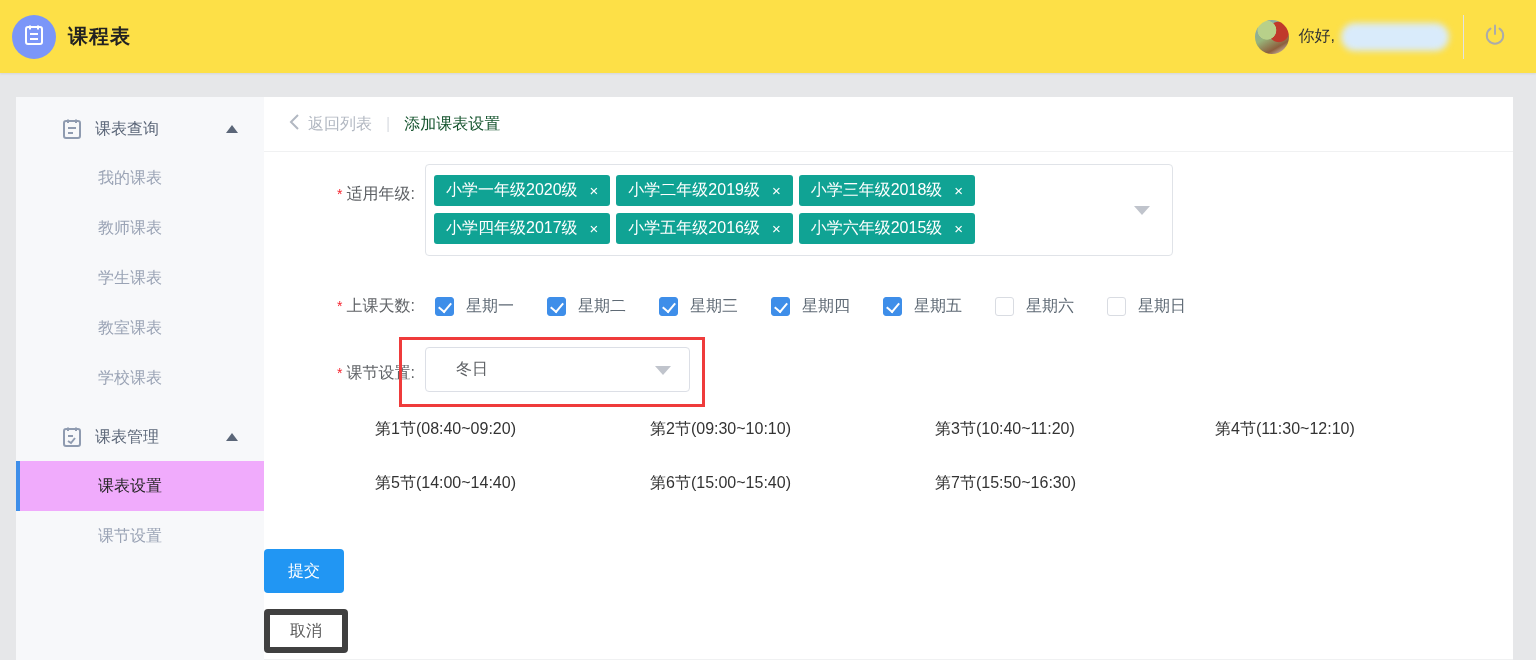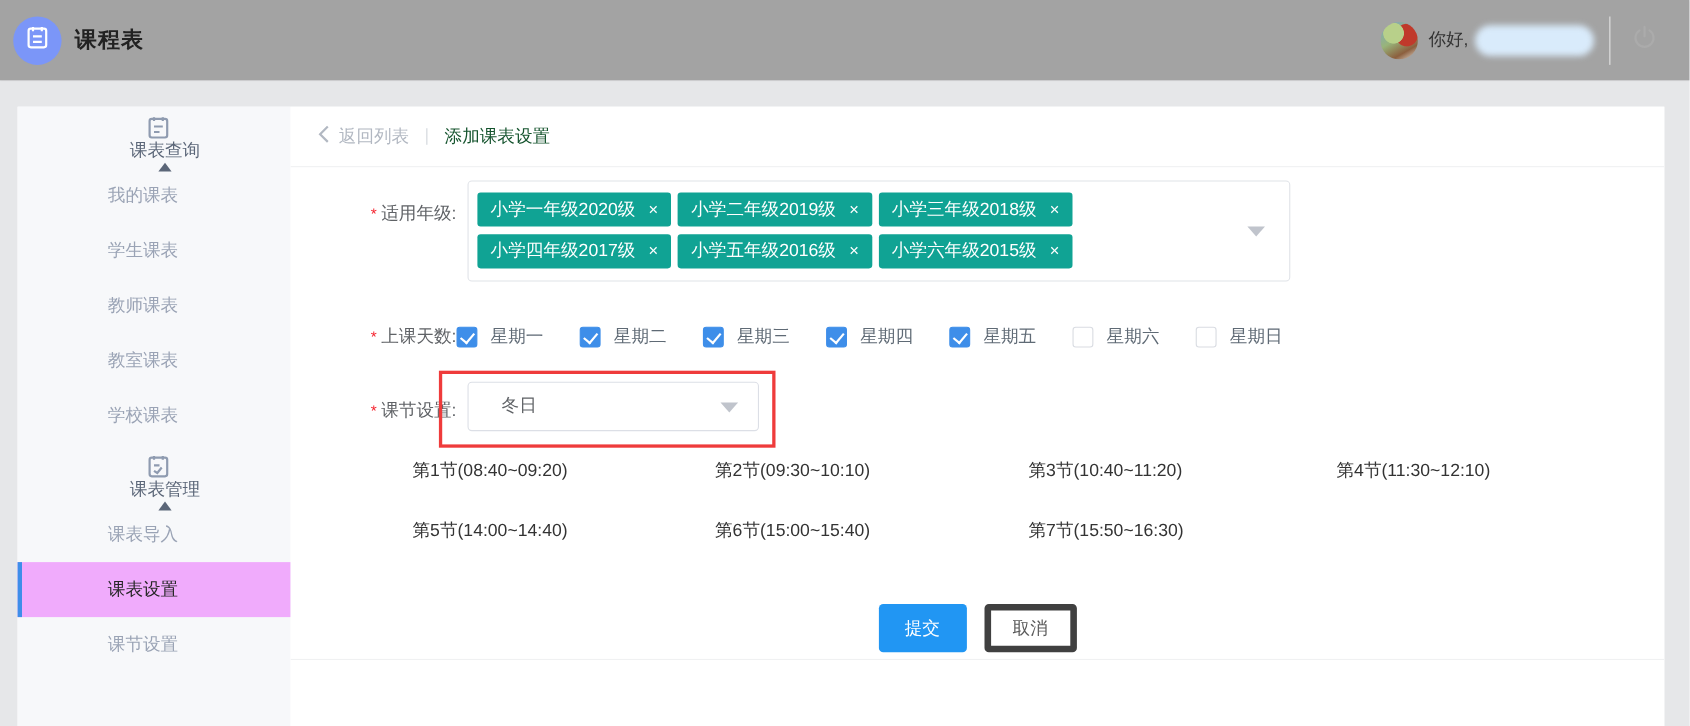--- a/index.html
+++ b/index.html
@@ -1,20 +1,20 @@
 <!DOCTYPE html>
 <html><head>
 <meta charset="utf-8">
 <style>
   * { margin:0; padding:0; box-sizing:border-box; }
   html,body { width:1536px; height:660px; overflow:hidden; }
   body { background:#e6e7e9; font-family:"Liberation Sans","DejaVu Sans",sans-serif; color:#333; }
 
   
-  .header { position:relative; height:73px; background:#a3a3a3; display:flex; align-items:center;
+  .header { position:relative; height:73px; background:#fde047; display:flex; align-items:center;
             justify-content:space-between; padding:0 28px 0 12px; box-shadow:0 1px 2px rgba(0,0,0,.08); }
   .brand { display:flex; align-items:center; }
   .logo-circle { width:44px; height:44px; border-radius:50%; background:#7b96f8; display:flex;
                  align-items:center; justify-content:center; }
   .app-title { font-size:20px; font-weight:700; color:#222; margin-left:12px; letter-spacing:1px; }
   .user-area { display:flex; align-items:center; }
   .avatar { width:34px; height:34px; border-radius:50%; overflow:hidden;
             background:radial-gradient(circle at 35% 30%, #b8d08a 0 28%, transparent 30%),
                        radial-gradient(circle at 70% 35%, #c0392b 0 30%, transparent 33%),
                        linear-gradient(150deg,#7da5c9 0%,#98b47a 45%,#8c5f3e 75%,#e8e2d8 100%); }
@@ -22,21 +22,21 @@
   .name-blur { width:108px; height:28px; margin-left:6px; border-radius:14px; background:#d9ebfb; filter:blur(3px); }
   .user-divider { width:1px; height:44px; background:#e3e3e3; margin:0 18px 0 14px; }
   .power-btn { width:26px; height:26px; display:flex; align-items:center; justify-content:center; cursor:pointer; }
 
   
   .page-wrap { display:flex; margin:24px 23px 0 16px; height:563px; background:#fff; }
 
   
   .sidebar { width:248px; background:#f7f8fa; padding-top:8px; flex-shrink:0; position:relative; }
   .side-group-header { height:48px; display:flex; align-items:center; padding:0 26px 0 46px;
-                       color:#5b6678; font-size:16px; cursor:pointer;flex-direction:column; }
+                       color:#5b6678; font-size:16px; cursor:pointer; }
   .side-group-header .g-icon { margin-right:13px; display:flex; }
   .side-group-header .g-label { flex:1; }
   .tri-up { width:0; height:0; border-left:6px solid transparent; border-right:6px solid transparent;
             border-bottom:8px solid #5b6678; }
   .side-item { height:50px; display:flex; align-items:center; padding-left:82px; font-size:16px;
                color:#9aa3b5; cursor:pointer; position:relative; }
   .side-item.active { background:#f0abfc; color:#262626; }
   .side-item.active::before { content:""; position:absolute; left:0; top:0; bottom:0; width:4px; background:#3e8ee9; }
   .group2 { margin-top:10px; }
 
@@ -59,41 +59,41 @@
   .tags { display:flex; flex-wrap:wrap; }
   .tag { display:inline-flex; align-items:center; background:#10a394; color:#fff; font-size:16px;
          border-radius:3px; padding:0 12px; height:31px; margin:3px 5px 4px 1px; }
   .tag-close { margin-left:12px; font-size:15px; cursor:pointer; line-height:1; }
   .caret-down { width:0; height:0; border-left:8px solid transparent; border-right:8px solid transparent;
                 border-top:9px solid #c0c4cc; }
   .select-caret { position:absolute; right:22px; top:50%; margin-top:-4px; }
   .row-label-top { padding-top:2px; }
 
   .days-row { margin-top:40px; align-items:center; }
-  .days-group { display:flex; align-items:center; margin-left:0; }
+  .days-group { display:flex; align-items:center; margin-left:20px; }
   .day-opt { display:flex; align-items:center; margin-right:33px; cursor:pointer; }
   .checkbox { width:19px; height:19px; border-radius:3px; border:1px solid #d9dce2; background:#fff; position:relative; }
   .checkbox.checked { background:#3e8ee9; border-color:#3e8ee9; }
   .checkbox.checked::after { content:""; position:absolute; left:5px; top:2px; width:6px; height:10px;
                              border:solid #fff; border-width:0 2px 2px 0; transform:rotate(40deg); }
   .day-label { font-size:16px; color:#5f6a75; margin-left:12px; }
 
   .section-row { margin-top:20px; }
   .section-row .form-label { padding-top:26px; }
   .highlight-box { border:3px solid #ef3b3b; padding:7px 12px 12px 23px; margin-left:-16px; }
   .single-select { position:relative; width:265px; height:45px; border:1px solid #dcdfe6; border-radius:4px;
                    background:#fff; display:flex; align-items:center; padding-left:30px; font-size:16px;
                    color:#5f6266; cursor:pointer; }
   .single-select .select-caret { right:18px; }
 
   .periods { margin-top:12px; padding-left:111px; display:grid;
              grid-template-columns:275px 285px 280px 1fr; row-gap:34px; font-size:16px; color:#333; }
   .period-cell { height:20px; line-height:20px; }
 
-  .btn-row { margin-top:56px; display:flex; justify-content:center; gap:16px; }
+  .btn-row { margin-top:56px; display:flex; justify-content:center; gap:16px;flex-direction:column; }
   .btn { height:44px; border-radius:4px; font-size:16px; cursor:pointer;
          display:flex; align-items:center; justify-content:center; font-family:inherit; }
   .btn-submit { width:80px; background:#2196f3; color:#fff; border:none; }
   .btn-cancel { width:84px; background:#fff; color:#595959; border:6px solid #404040; }
 
   .bottom-divider { margin-top:6px; border-top:1px solid #f0f1f2; }
 </style>
 </head>
 <body>
 
@@ -141,24 +141,24 @@
           <line x1="6" y1="15" x2="11" y2="15" stroke="#8f9bb0" stroke-width="2"></line>
         </svg>
       </span>
       <span class="g-label">课表查询</span>
       <span class="tri-up"></span>
     </div>
     <div class="side-item">
       <span>我的课表</span>
     </div>
     <div class="side-item">
+      <span>教师课表</span>
+    </div>
+    <div class="side-item">
       <span>学生课表</span>
-    </div>
-    <div class="side-item">
-      <span>教师课表</span>
     </div>
     <div class="side-item">
       <span>教室课表</span>
     </div>
     <div class="side-item">
       <span>学校课表</span>
     </div>
 
     <div class="side-group-header group2">
       <span class="g-icon">
@@ -166,23 +166,20 @@
           <rect x="2" y="3" width="16" height="17" rx="2" stroke="#8f9bb0" stroke-width="2"></rect>
           <line x1="6" y1="1.5" x2="6" y2="5" stroke="#8f9bb0" stroke-width="2"></line>
           <line x1="14" y1="1.5" x2="14" y2="5" stroke="#8f9bb0" stroke-width="2"></line>
           <line x1="6" y1="10" x2="11" y2="10" stroke="#8f9bb0" stroke-width="2"></line>
           <path d="M6 15 l3 2 4 -5" stroke="#8f9bb0" stroke-width="2" fill="none"></path>
         </svg>
       </span>
       <span class="g-label">课表管理</span>
       <span class="tri-up"></span>
     </div>
-    <div class="side-item">
-      <span>课表导入</span>
-    </div>
     <div class="side-item active">
       <span>课表设置</span>
     </div>
     <div class="side-item">
       <span>课节设置</span>
     </div>
   </div>
 
   <div class="main">
 

